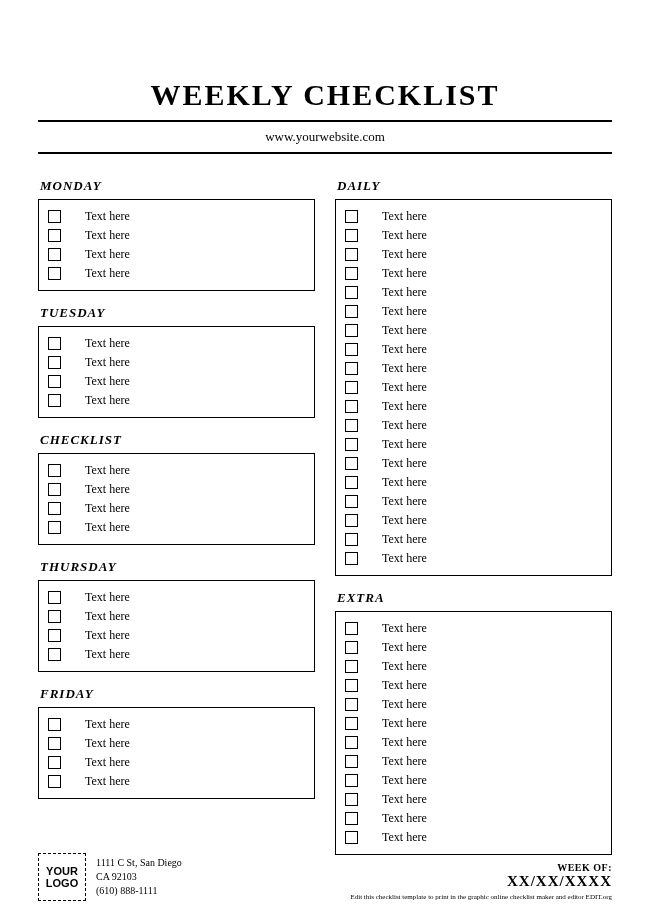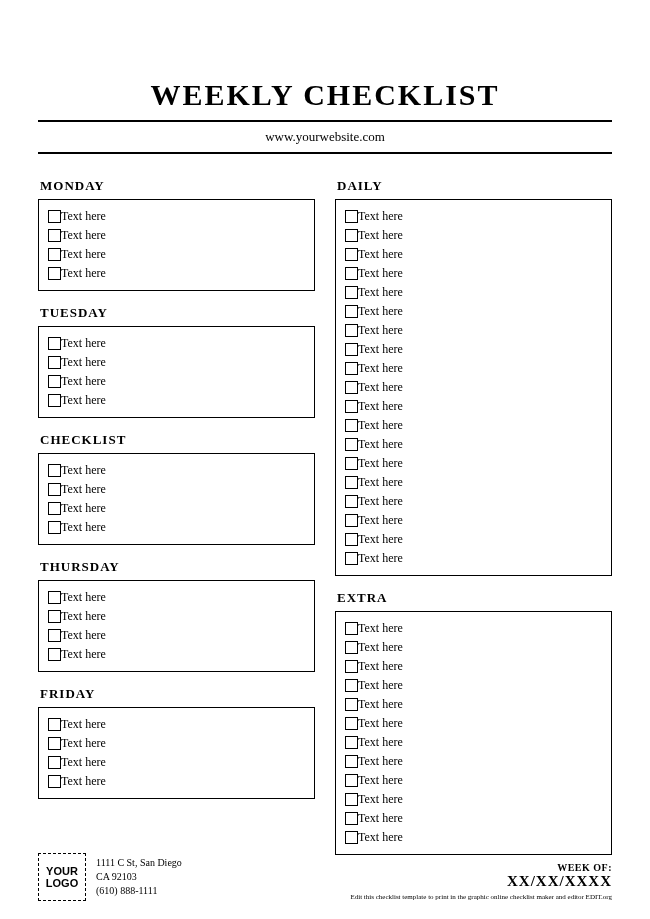--- a/index.html
+++ b/index.html
@@ -43,29 +43,30 @@
     }
     .section {
       margin-bottom: 14px;
     }
     .section-title {
       font-size: 13px;
       font-weight: bold;
       letter-spacing: 1px;
       margin-bottom: 5px;
       padding-left: 2px;
+      font-style: italic;
     }
     .box {
       border: 1.5px solid #000;
       padding: 7px 9px;
     }
     .item {
       display: flex;
       align-items: center;
-      gap: 0;
+      gap: 24px;
       padding: 2px 0;
     }
     .checkbox {
       width: 13px;
       height: 13px;
       border: 1.5px solid #000;
       flex-shrink: 0;
       background: #fff;
     }
     .item-text {

